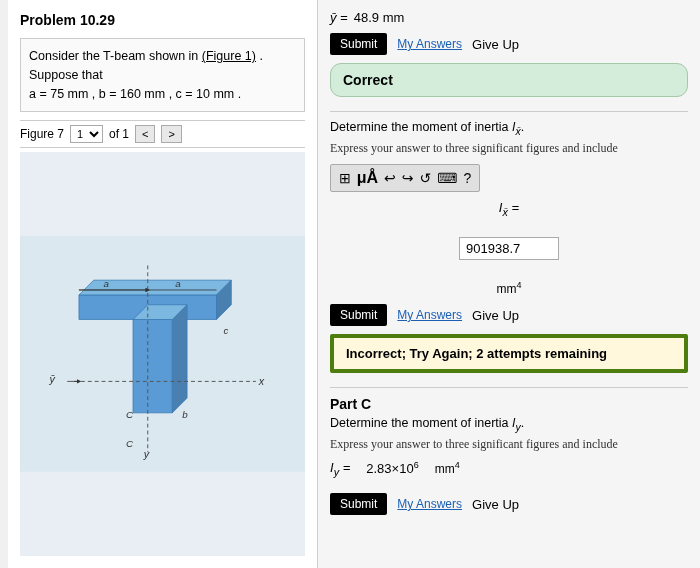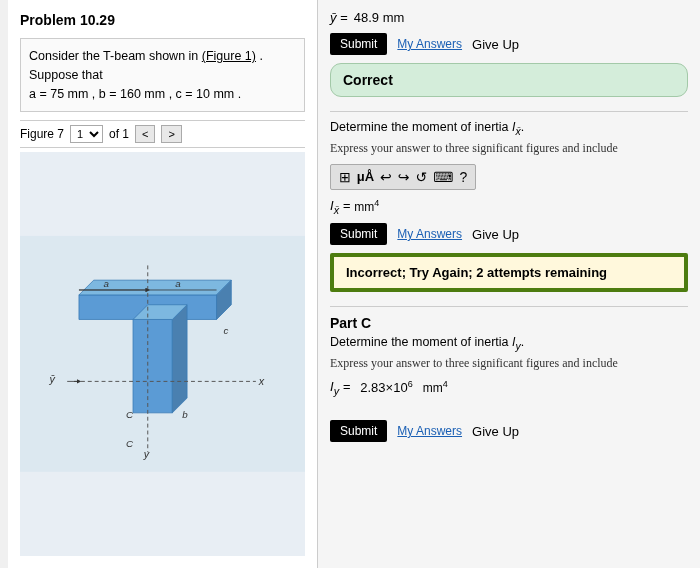--- a/index.html
+++ b/index.html
@@ -187,22 +187,23 @@
     }
 
     .toolbar-icon {
       font-size: 14px;
       cursor: pointer;
     }
 
     .input-row {
       display: flex;
       align-items: center;
-      gap: 4px;
-      margin-bottom: 8px;
+      gap: 20px;
+      margin-bottom: 8px;
+      flex-direction: column;
     }
 
     .input-formula {
       font-size: 13px;
       font-style: italic;
     }
 
     .answer-input {
       border: 1px solid #aaa;
       padding: 3px 6px;
@@ -229,22 +230,22 @@
       font-weight: bold;
       color: #000;
       border-radius: 2px;
       margin-bottom: 14px;
     }
 
     
     .part-c-input-row {
       display: flex;
       align-items: center;
-      gap: 10px;
-      margin-bottom: 24px;
+      gap: 16px;
+      margin-bottom: 16px;
     }
 
     .divider {
       border: none;
       border-top: 1px solid #ccc;
       margin: 8px 0;
     }
 
     sup {
       font-size: 9px;
@@ -341,30 +342,31 @@
 
   <hr class="divider">
 
   <div class="part-description">
     <span>Determine the moment of inertia </span><span style="font-style:italic;">I<sub>x̄</sub></span><span>.</span>
   </div>
   <div class="part-note">Express your answer to three significant figures and include</div>
 
   <div class="toolbar">
     <span class="toolbar-icon">⊞</span>
-    <span class="toolbar-icon" style="font-weight:bold; font-size:13px;">μÅ</span>
+    <span class="toolbar-icon" style="font-weight:bold; font-size:16px;">μÅ</span>
     <span class="toolbar-icon">↩</span>
     <span class="toolbar-icon">↪</span>
     <span class="toolbar-icon">↺</span>
     <span class="toolbar-icon">⌨</span>
     <span class="toolbar-icon">?</span>
   </div>
 
   <div class="input-row">
     <span class="input-formula"><i>I<sub>x̄</sub></i> =</span>
+    <input class="answer-input" type="text" value="901938.7" style="">
     <span class="unit-label">mm<sup>4</sup></span>
   </div>
 
   <div class="action-row">
     <button class="btn-submit">Submit</button>
     <button class="btn-link">My Answers</button>
     <span>Give Up</span>
   </div>
 
   <div class="incorrect-box">Incorrect; Try Again; 2 attempts remaining</div>

